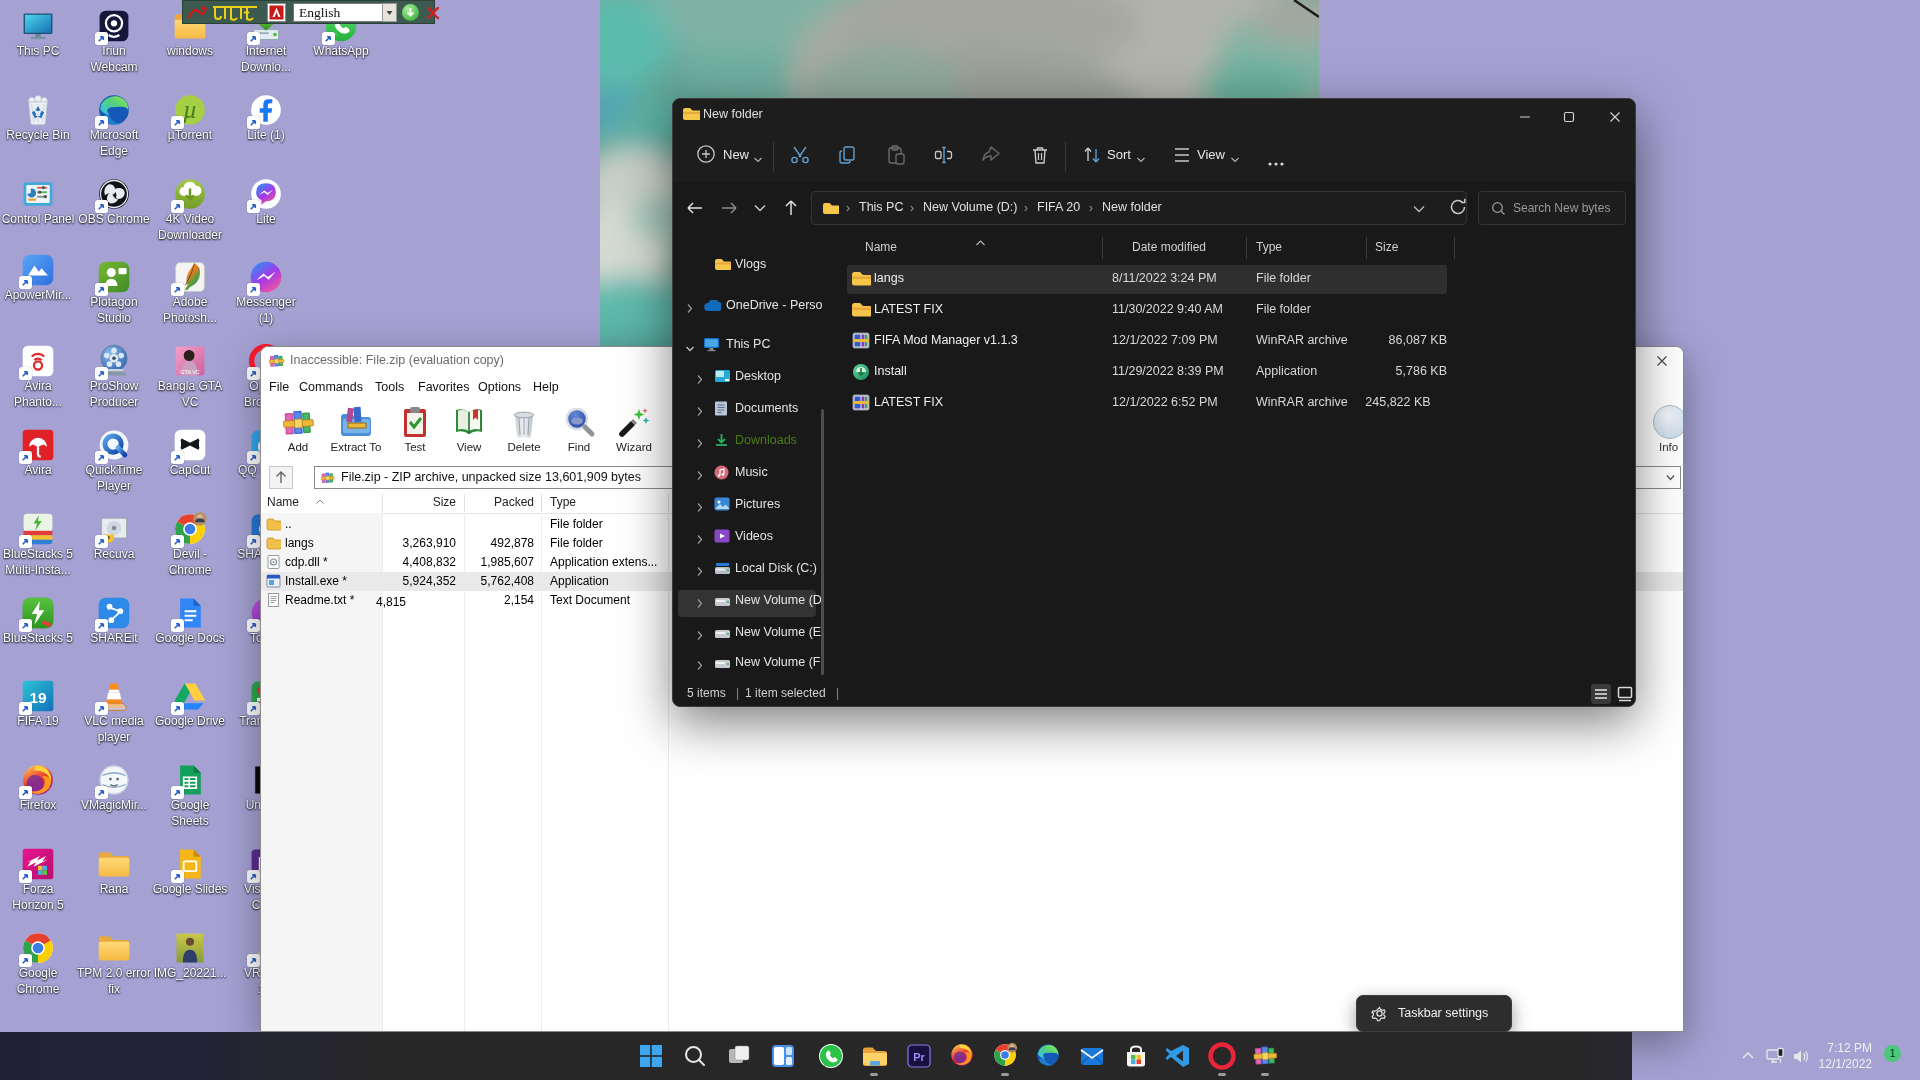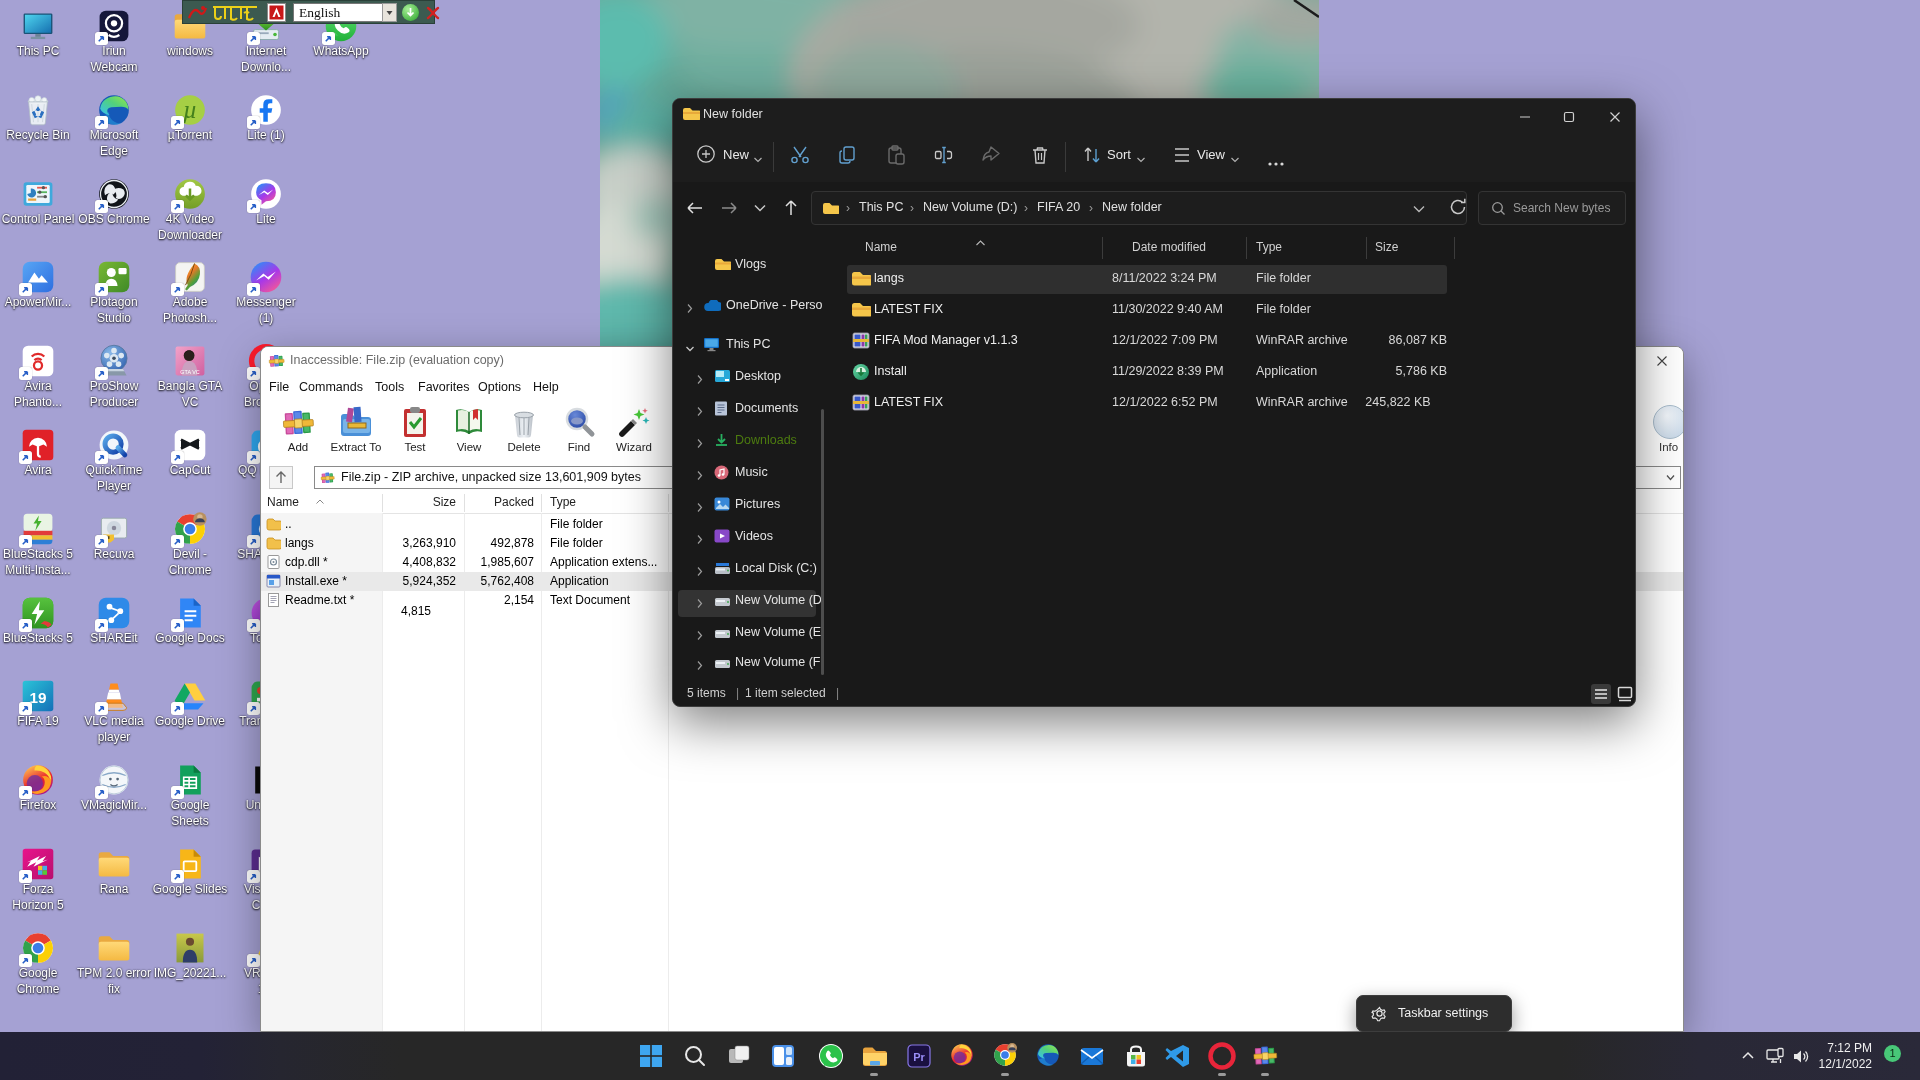--- a/index.html
+++ b/index.html
@@ -83,21 +83,21 @@
 <rect x="19" y="12" width="11" height="2" fill="#e8574a"></rect>
         <circle cx="26" cy="13" r="1.8" fill="#555"></circle>
 <rect x="19" y="17" width="11" height="2" fill="#58b45e"></rect>
         <circle cx="22" cy="18" r="1.8" fill="#555"></circle>
 <rect x="9" y="25" width="9" height="2.5" fill="#e8a33d"></rect>
 <rect x="19" y="22" width="11" height="2" fill="#888"></rect>
         <circle cx="28" cy="23" r="1.8" fill="#555"></circle>
       </svg></div>
     <div class="lbl">Control Panel</div>
   </div>
-<div class="di" style="left:0px;top:259px">
+<div class="di" style="left:0px;top:252px">
     <div class="ic"><svg width="40" height="40" viewBox="0 0 40 40">
         <rect x="3" y="3" width="34" height="34" rx="8" fill="url(#apg)"></rect>
 <path d="M9 26 l7-11 5 7 3-4 7 8 z" fill="#fff"></path>
 <defs>
           <linearGradient id="apg" x1="0" y1="0" x2="1" y2="1">
             <stop offset="0" stop-color="#58a6f5"></stop>
             <stop offset="1" stop-color="#2f6fe0"></stop>
           </linearGradient>
         </defs>
       </svg><div class="badge">
@@ -987,21 +987,21 @@
 <div class="abs" style="left:417px;top:2px;">1</div>
 </div>
 <div class="abs" style="left:0;top:244px;width:1422px;height:19px;font-size:12px;color:#000;">
 <div class="abs" style="left:5px;top:2px;"><svg width="15" height="14" viewBox="0 0 15 14">
           <rect x="2.5" y="0.5" width="10" height="13" fill="#fff" stroke="#999"></rect>
           <g stroke="#99a" stroke-width="0.9">
             <path d="M4.5 3.5 h6 M4.5 5.5 h6 M4.5 7.5 h6 M4.5 9.5 h4"></path>
           </g>
         </svg></div>
 <div class="abs" style="left:24px;top:2px;">Readme.txt *</div>
-<div class="abs" style="left:115px;top:13px;width:80px;text-align:center;">4,815</div>
+<div class="abs" style="left:115px;top:4px;width:80px;text-align:left;">4,815</div>
 <div class="abs" style="left:195px;top:2px;width:78px;text-align:right;">2,154</div>
 <div class="abs" style="left:289px;top:2px;">Text Document</div>
 <div class="abs" style="left:417px;top:2px;">8</div>
 </div>
 </div>
 <div class="abs" style="left:672px;top:98px;width:964px;height:609px;background:#191919;border:1px solid #3c3c3c;border-radius:8px;box-sizing:border-box;box-shadow:0 16px 50px rgba(0,0,0,.5);overflow:hidden;color:#e8e8e8;">
 <div class="abs" style="left:0;top:0;width:100%;height:33px;background:#1d1d1d;">
 <div class="abs" style="left:9px;top:7px;"><svg width="18" height="16" viewBox="0 0 18 16">
           <path d="M1 4 q0-2 2-2 h5 l2.5 2.5 h6.5 q2 0 2 2 V12 q0 2-2 2 h-14 q-2 0-2-2 z" fill="#f5c64a"></path>
           <path d="M1 6 h17 v2 H1 z" fill="#e8a93a"></path>
@@ -1317,21 +1317,21 @@
         </svg></div>
 </div>
 </div>
 <div class="abs" style="left:1356px;top:995px;width:156px;height:37px;background:#2d2d2d;border:1px solid #3d3d3d;border-radius:7px;box-sizing:border-box;box-shadow:0 6px 18px rgba(0,0,0,.4);">
 <div class="abs" style="left:14px;top:9px;"><svg width="17" height="17" viewBox="0 0 17 17">
         <circle cx="8.5" cy="8.5" r="2.6" fill="none" stroke="#e8e8e8" stroke-width="1.2"></circle>
         <path d="M8.5 2 l1 2 a5 5 0 0 1 1.8 1 l2.2-0.4 1 1.8 -1.4 1.7 a5 5 0 0 1 0 2 l1.4 1.7 -1 1.8 -2.2-0.4 a5 5 0 0 1 -1.8 1 l-1 2.1 -2 0 -1-2.1 a5 5 0 0 1 -1.8-1 l-2.2 0.4 -1-1.8 1.4-1.7 a5 5 0 0 1 0-2 L0.4 7.4 l1-1.8 2.2 0.4 a5 5 0 0 1 1.8-1 z" fill="none" stroke="#e8e8e8" stroke-width="1.2" transform="scale(0.93) translate(0.7,0.7)"></path>
       </svg></div>
 <div class="abs" style="left:41px;top:10px;font-size:12.5px;color:#f0f0f0;">Taskbar settings</div>
 </div>
-<div class="abs" style="left:0;top:1032px;width:1920px;height:48px;background:linear-gradient(90deg,#222136 0,#232236 200px,#262630 280px,#272727 400px,#272727 1560px,#292836 1700px,#2a2939 1920px);">
+<div class="abs" style="left:0;top:1032px;width:1632px;height:48px;background:linear-gradient(90deg,#222136 0,#232236 200px,#262630 280px,#272727 400px,#272727 1560px,#292836 1700px,#2a2939 1920px);">
 <div class="abs" style="left:637px;top:10px;width:28px;height:28px;"><svg width="28" height="28" viewBox="0 0 28 28">
         <g fill="#3ea6f0">
           <rect x="3" y="3" width="10.2" height="10.2"></rect>
           <rect x="14.8" y="3" width="10.2" height="10.2"></rect>
           <rect x="3" y="14.8" width="10.2" height="10.2"></rect>
           <rect x="14.8" y="14.8" width="10.2" height="10.2"></rect>
         </g>
       </svg></div>
 <div class="abs" style="left:681px;top:10px;width:28px;height:28px;"><svg width="28" height="28" viewBox="0 0 28 28">
         <circle cx="12.5" cy="12.5" r="7.5" fill="none" stroke="#e8e8e8" stroke-width="2"></circle>

